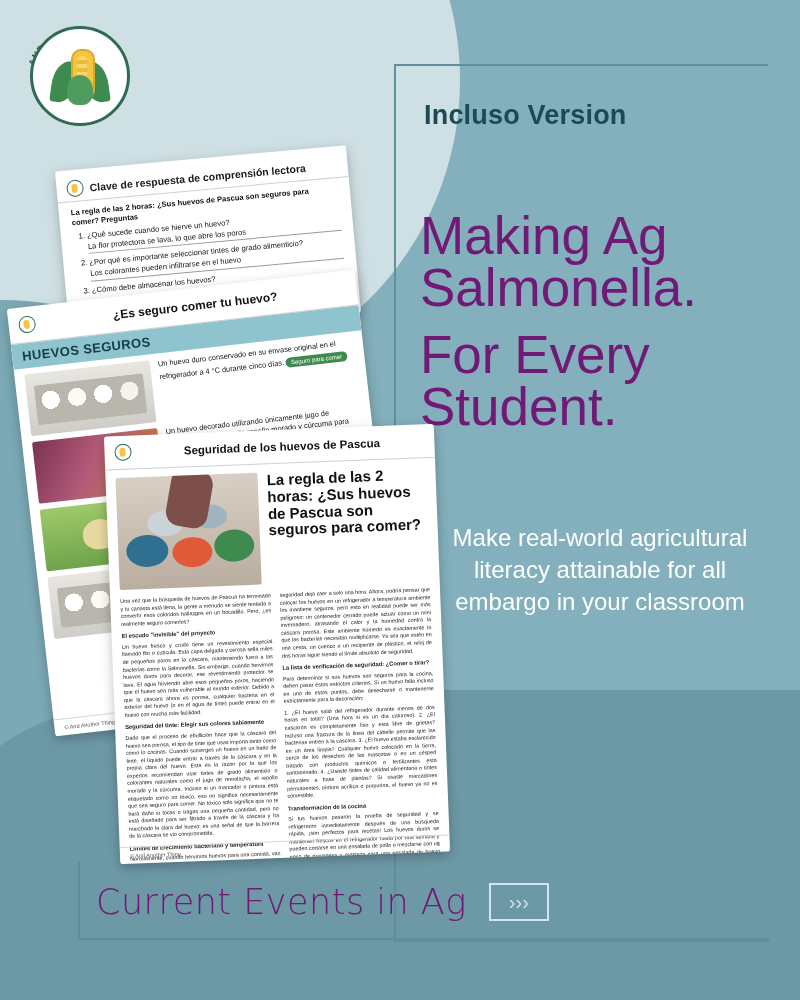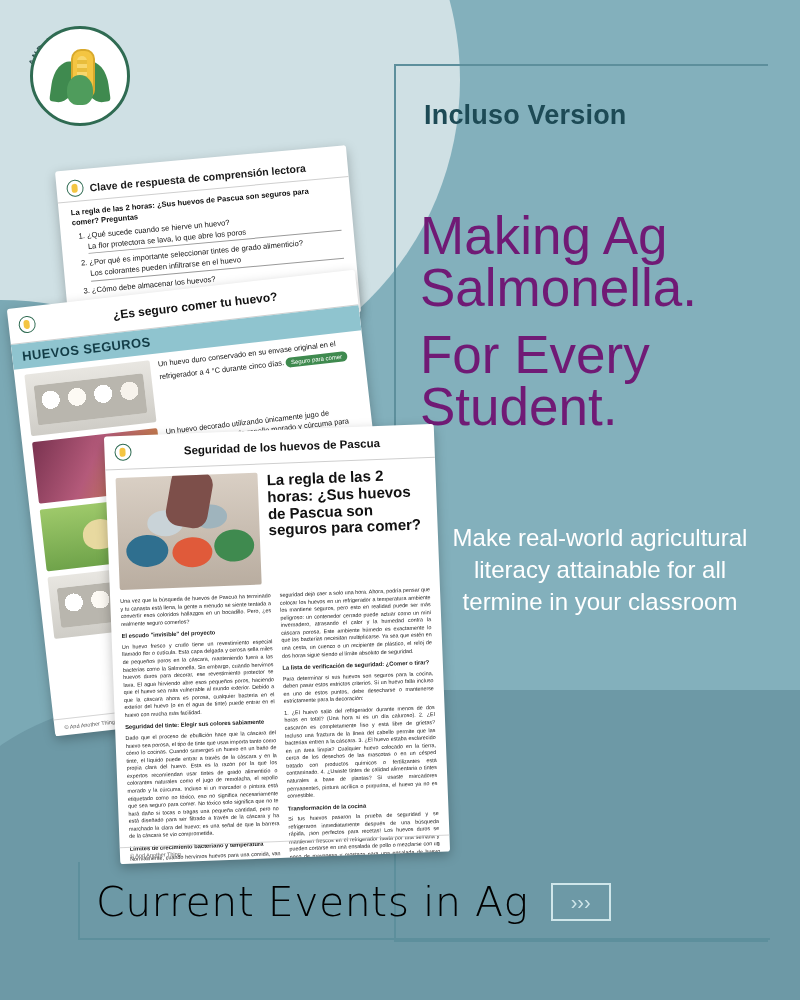--- a/index.html
+++ b/index.html
@@ -85,21 +85,21 @@
     position:absolute;left:440px;top:522px;width:320px;
     color:#ffffff;font-size:24px;line-height:1.33;text-align:center;
   }
 
   
   .banner{
     position:absolute;left:96px;top:876px;width:660px;height:52px;
     display:flex;align-items:center;
   }
   .banner-text{
-    font-size:41px;color:#000000;letter-spacing:.5px;
+    font-size:35px;color:#701a75;letter-spacing:.5px;
     font-family:"DejaVu Sans", sans-serif;font-weight:300;
   }
   .chev-box{
     margin-left:22px;width:56px;height:34px;border:2px solid #cfe6ea;
     display:flex;align-items:center;justify-content:center;gap:1px;
   }
   .chev{color:#cfe6ea;font-size:20px;line-height:1;}
 
   
   .card{
@@ -226,21 +226,21 @@
 <div class="spanish-version">Incluso Version</div>
 
 <div class="headline">
   <span class="l2">Making Ag</span>
   <span class="l2">Salmonella.</span>
   <span class="gap"></span>
   <span class="l2">For Every</span>
   <span class="l2">Student.</span>
 </div>
 
-<div class="subcopy">Make real-world agricultural literacy attainable for all termine in your classroom</div>
+<div class="subcopy">Make real-world agricultural literacy attainable for all embargo in your classroom</div>
 
 <div class="banner">
   <div class="banner-text">Current Events in Ag</div>
   <div class="chev-box">
     <span class="chev">›››</span>
   </div>
 </div>
 
 <div class="card" id="card1">
   <div class="c1-head">

